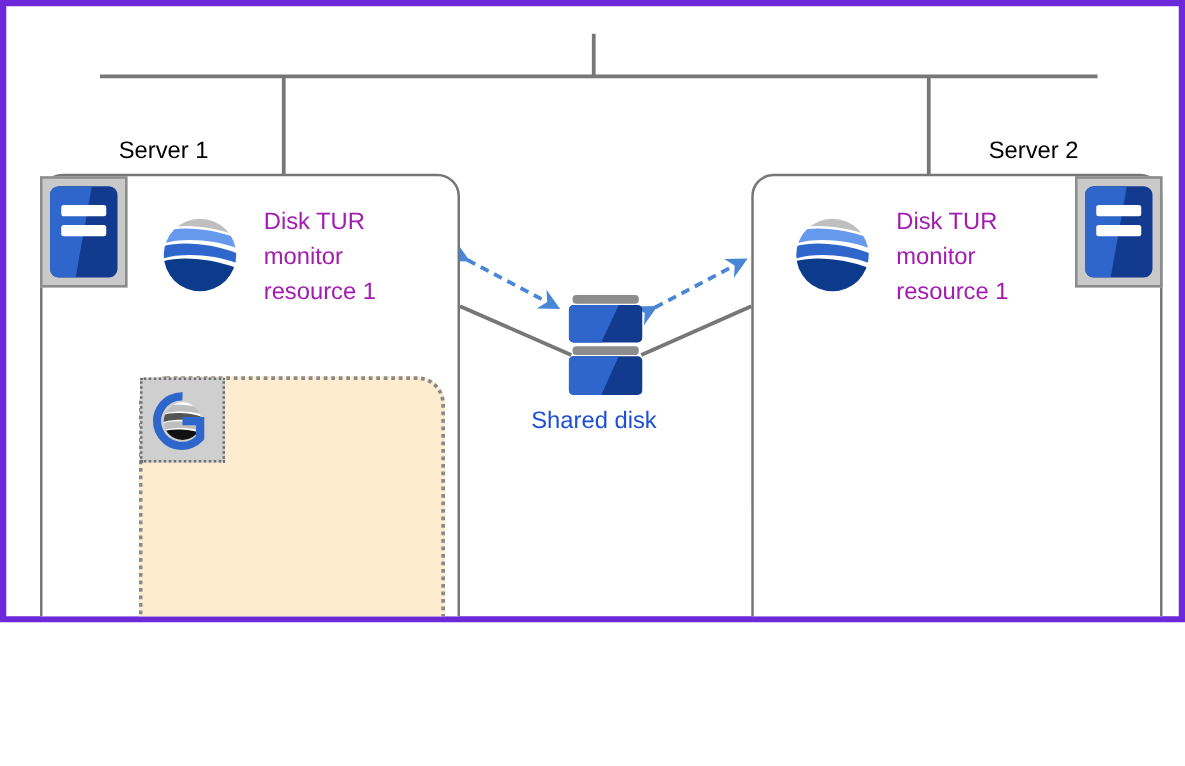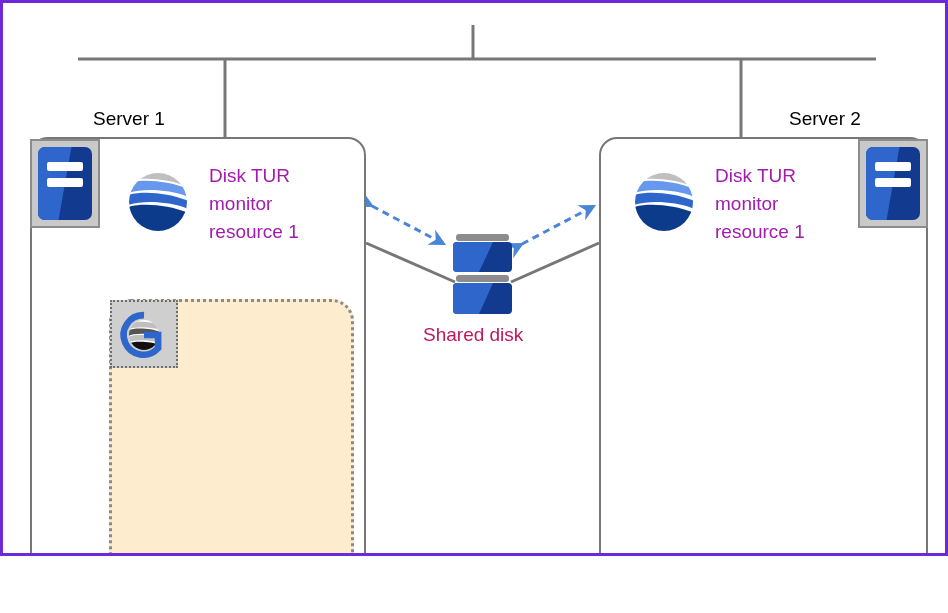--- a/index.html
+++ b/index.html
@@ -7,23 +7,23 @@
     margin: 0;
     padding: 0;
     background: #ffffff;
   }
   body {
     font-family: "Liberation Sans", sans-serif;
   }
   #canvas {
     position: relative;
     width: 948px;
-    height: 556px;
-    background: #ffffff;
-    border: 3px solid #6d28d9;
+    height: 498px;
+    background: #ffffff;
+    border: 5px solid #6d28d9;
     box-sizing: border-box;
     overflow: hidden;
     text-decoration: underline;
   }
   .svg-layer {
     position: absolute;
     left: 0;
     top: 0;
     width: 948px;
     height: 613px;
@@ -147,21 +147,21 @@
     top: 231px;
     width: 59px;
     height: 83px;
   }
   #shared-disk svg { width: 100%; height: 100%; display: block; }
   #shared-disk-label {
     position: absolute;
     left: 420px;
     top: 321px;
     font-size: 19px;
-    color: #be185d;
+    color: #1d4ed8;
     white-space: nowrap;
   }
 </style>
 </head>
 <body>
 
 <div id="canvas">
 
   <svg class="svg-layer" viewBox="0 0 948 613" xmlns="http://www.w3.org/2000/svg">
 

